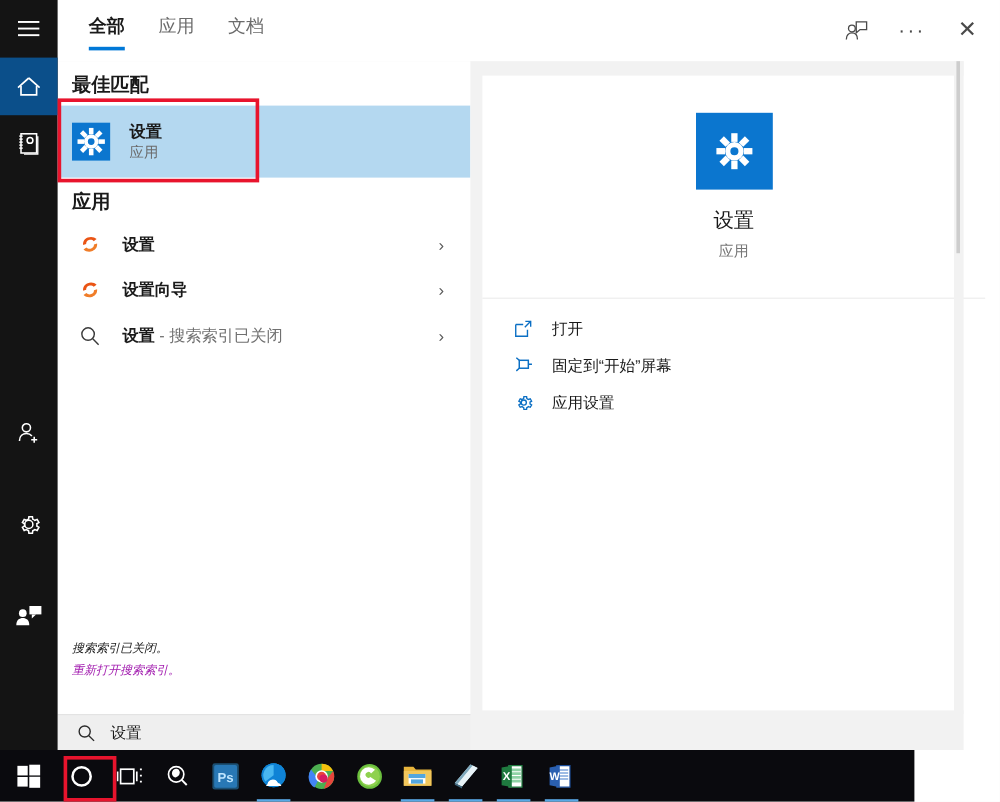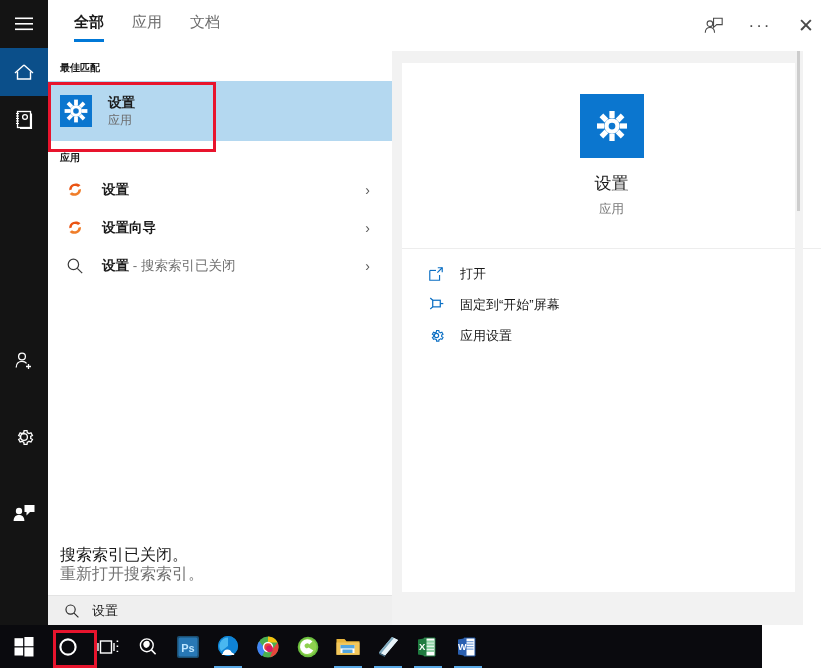--- a/index.html
+++ b/index.html
@@ -102,21 +102,21 @@
   
   #results-col {
     position: absolute;
     left: 48px; top: 51px;
     width: 344px; height: 544px;
     background: #ffffff;
     box-sizing: border-box;
     overflow: hidden;
   }
   .section-header {
-    font-size: 10px;
+    font-size: 16px;
     font-weight: bold;
     color: #1a1a1a;
     padding: 10px 0 6px 12px;
   }
   .result-row {
     display: flex;
     align-items: center;
     height: 38px;
     padding-left: 12px;
     box-sizing: border-box;
@@ -158,26 +158,27 @@
   }
   .web-row .result-icon { width: 22px; flex: 0 0 22px; margin-right: 16px; margin-left: 4px;}
   .web-text { font-size: 13.5px; color: #1a1a1a; }
   .web-text .muted { color: #707070; font-weight: normal; }
   .web-text .kw { font-weight: bold; }
 
   
   #index-notice {
     position: absolute;
     left: 12px;
-    bottom: 12px;
-    font-size: 16px;
+    bottom: 26px;
+    font-size: 10px;
     line-height: 19px;
+    font-style: italic;
   }
   #index-notice .plain { color: #1a1a1a; display: block;}
-  #index-notice .link { color: #737373; display: block; cursor: default; text-align: right;}
+  #index-notice .link { color: #a21caf; display: block; cursor: default; text-align: right;}
 
   
   #search-box {
     position: absolute;
     left: 48px; top: 595px;
     width: 344px; height: 30px;
     background: #efefef;
     display: flex; align-items: center;
     box-sizing: border-box;
     border-top: 1px solid #e3e3e3;

